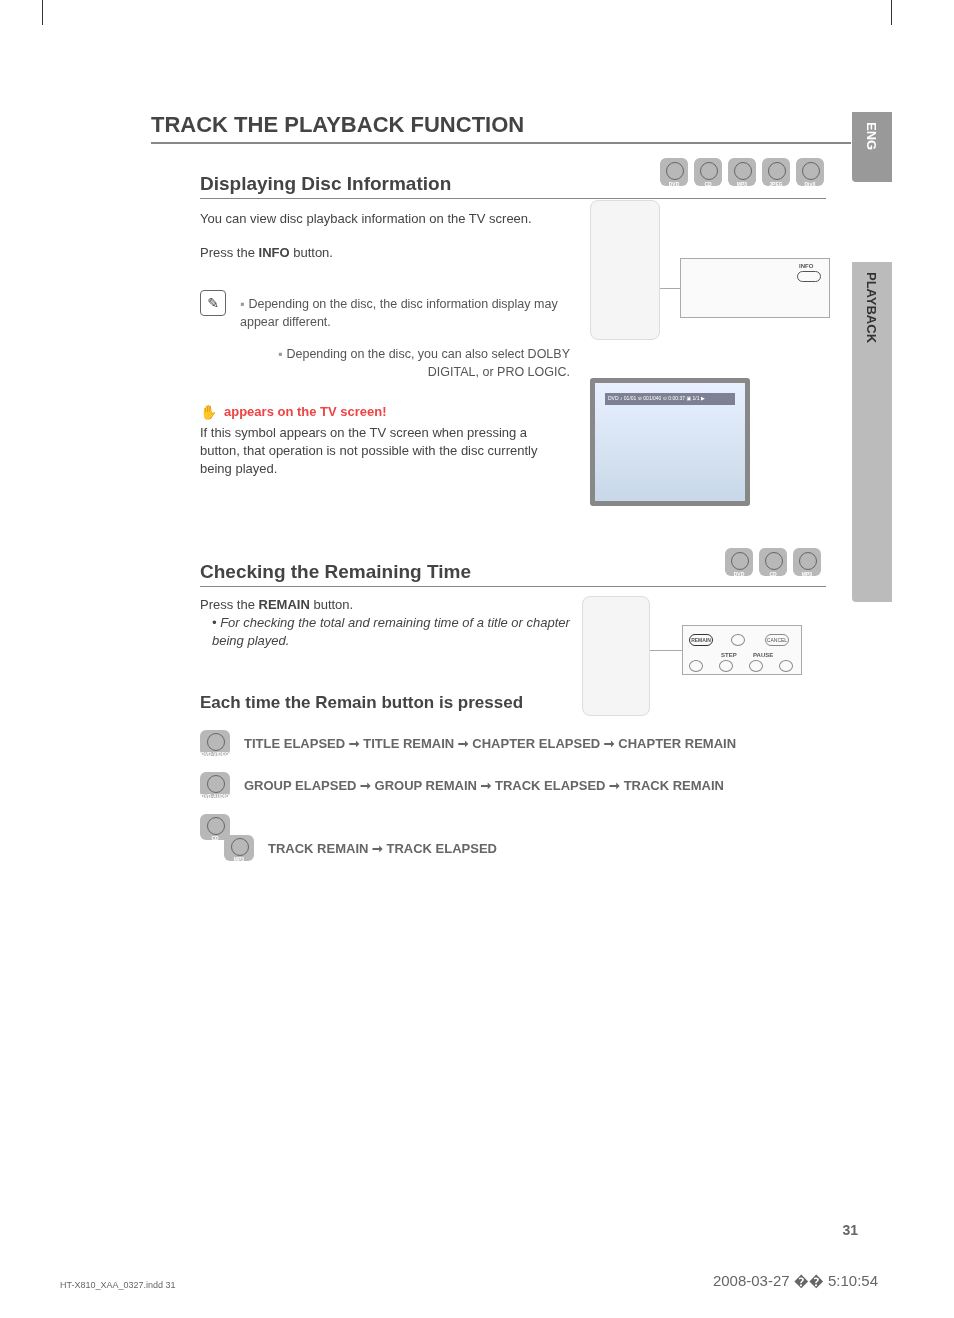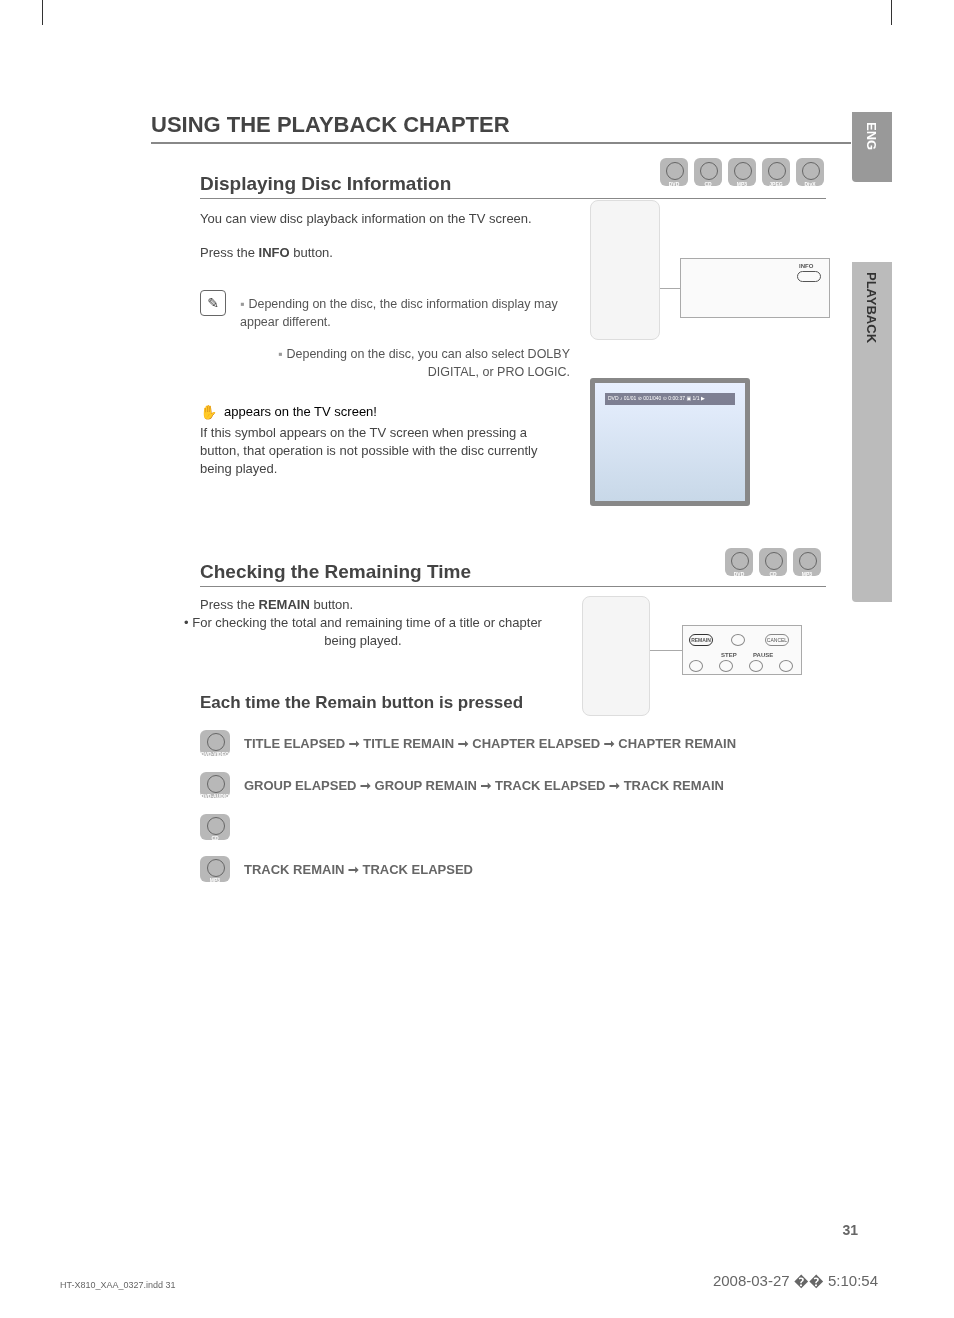--- a/index.html
+++ b/index.html
@@ -70,21 +70,20 @@
       top: 198px;
       width: 626px;
       height: 1px;
       background: #888;
     }
     .body-text {
       position: absolute;
       font-size: 13px;
       color: #444;
       line-height: 1.4;
-      text-align: center;
     }
     .t1 { left: 200px; top: 210px; }
     .t2 { left: 200px; top: 244px; }
     .bold { font-weight: bold; }
     .pencil-icon {
       position: absolute;
       left: 200px;
       top: 290px;
       width: 26px;
       height: 26px;
@@ -112,22 +111,22 @@
       top: 404px;
       width: 18px;
       height: 18px;
       font-size: 14px;
     }
     .tv-heading {
       position: absolute;
       left: 224px;
       top: 404px;
       font-size: 13px;
-      font-weight: normal;
-      color: #000000;
+      font-weight: bold;
+      color: #ef4444;
       text-align: right;
     }
     .tv-body {
       position: absolute;
       left: 200px;
       top: 424px;
       font-size: 13px;
       color: #444;
       width: 360px;
       line-height: 1.4;
@@ -214,46 +213,47 @@
     .heading-2-line {
       position: absolute;
       left: 200px;
       top: 586px;
       width: 626px;
       height: 1px;
       background: #888;
     }
     .t3 { left: 200px; top: 596px; }
     .t4 {
-      left: 183px;
+      left: 212px;
       top: 614px;
       width: 360px;
       font-size: 13px;
       color: #444;
       line-height: 1.4;
+      font-style: italic;
     }
     .heading-3 {
       position: absolute;
       left: 200px;
       top: 693px;
       font-size: 17px;
       font-weight: bold;
       color: #444;
     }
     .cycle-row {
       position: absolute;
       left: 200px;
       display: flex;
       align-items: center;
       gap: 14px;
     }
     .cr1 { top: 730px; justify-content: center; }
     .cr2 { top: 772px; }
     .cr3 { top: 814px; }
-    .cr4 { top: 856px; }
+    .cr4 { top: 835px; margin-left: 24px; }
     .row-badge {
       width: 30px;
       height: 26px;
       background: #b8b8b8;
       border-radius: 6px;
       position: relative;
       flex-shrink: 0;
     }
     .row-badge::before {
       content: "";
@@ -324,21 +324,21 @@
       justify-content: center;
       color: #555;
     }
   </style>
 </head>
 <body>
 
 <div class="crop-marks crop-tl-v"></div>
 <div class="crop-marks crop-tr-v"></div>
 
-<div class="page-title">USING THE PLAYBACK CHAPTER</div>
+<div class="page-title">TRACK THE PLAYBACK FUNCTION</div>
 <div class="title-underline"></div>
 
 <div class="side-tab tab-eng">
   <div class="tab-text">ENG</div>
 </div>
 <div class="tab-bullet"></div>
 <div class="side-tab tab-playback">
   <div class="tab-text">PLAYBACK</div>
 </div>
 

